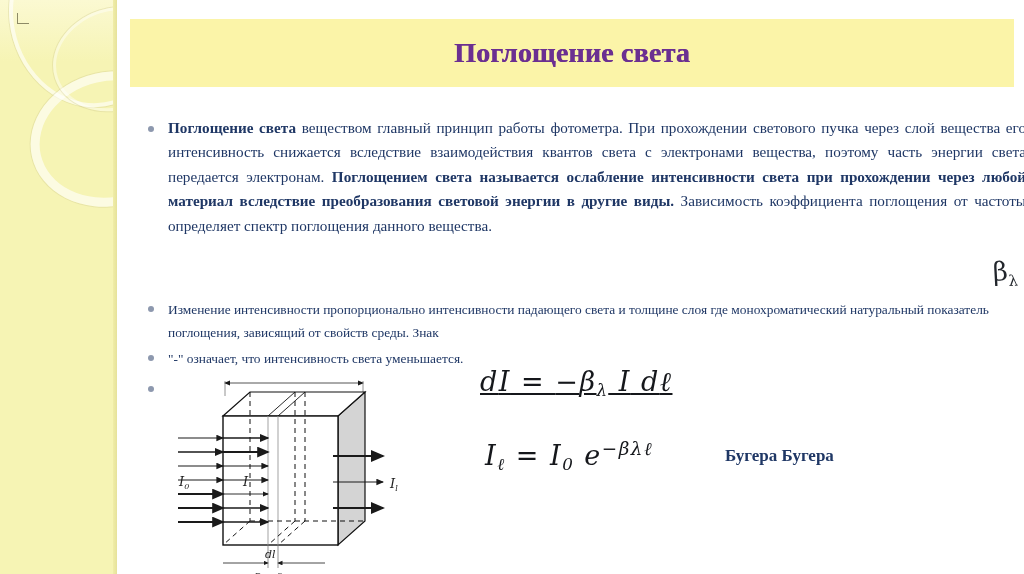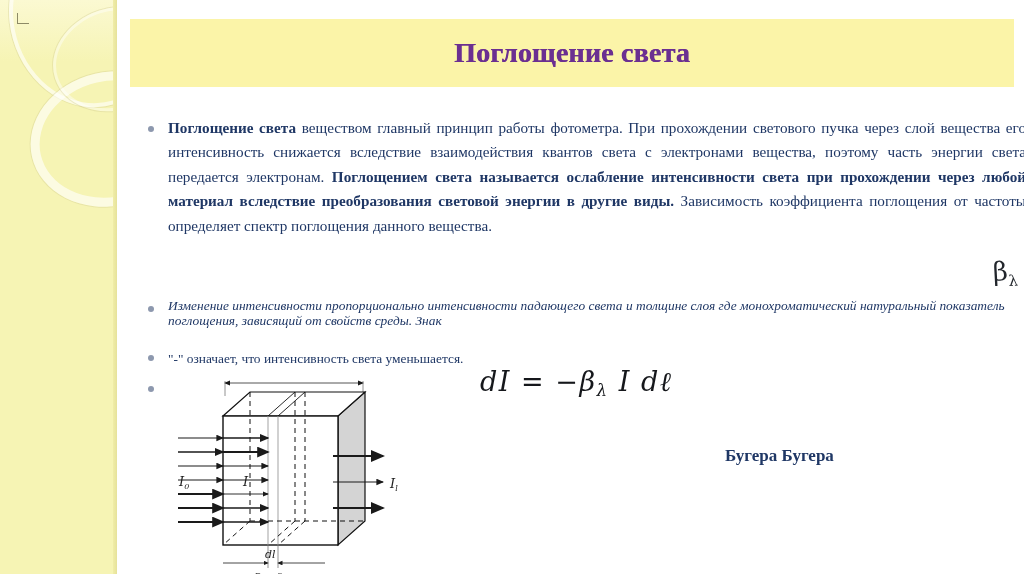--- a/index.html
+++ b/index.html
@@ -119,24 +119,23 @@
   .para b { font-weight: bold; }
 
   #block1 { position: absolute; left: 0; top: 8px; width: 878px; }
   #block1 .bullet-dot { top: 10px; }
   #block1 .para { width: 858px; }
 
   #block2 { position: absolute; left: 0; top: 190px; width: 878px; }
   #block2 .bullet-dot { top: 8px; }
   #block2 .para {
     font-size: 13.4px;
-    line-height: 15px;
+    line-height: 23px;
     text-align: left;
     width: 856px;
-    font-style: italic;
   }
 
   #block3 { position: absolute; left: 0; top: 240px; width: 878px; }
   #block3 .bullet-dot { top: 7px; }
   #block3 .para {
     font-size: 13.4px;
     line-height: 21px;
     text-align: left;
   }
 
@@ -183,20 +182,21 @@
     color: #15171b;
     font-family: "DejaVu Serif", serif;
     font-style: italic;
     white-space: nowrap;
   }
   #formula-1 {
     left: 340px;
     top: 258px;
     font-size: 27px;
     letter-spacing: 1.5px;
+    text-decoration: underline;
   }
   #formula-2 {
     left: 345px;
     top: 330px;
     font-size: 27px;
     letter-spacing: 1.5px;
   }
   .formula .sub {
     font-size: 0.62em;
     vertical-align: -0.28em;
@@ -330,16 +330,19 @@
       <text x="225" y="110" font-family="DejaVu Serif, serif" font-size="13" font-style="italic" fill="#222">I<tspan font-size="8" dy="3">l</tspan></text>
       <text x="100" y="180" font-family="DejaVu Serif, serif" font-size="11" font-style="italic" fill="#222">dl</text>
     </svg>
     <div id="figure-caption">Рис. 3</div>
   </div>
 
   <div class="formula" id="formula-1">
     <span><span>d</span><span>I</span><span> = </span><span>−</span><span>β</span><span class="sub">λ</span><span> I</span><span> d</span><span>ℓ</span></span>
   </div>
 
+  <div class="formula" id="formula-2">
+    <span><span>I</span><span class="sub">ℓ</span><span> = </span><span>I</span><span class="sub">0</span><span> e</span><span class="sup">−βλℓ</span></span>
+  </div>
 
   <div id="law-label">Бугера Бугера</div>
 
 </div>
 
 </body></html>

